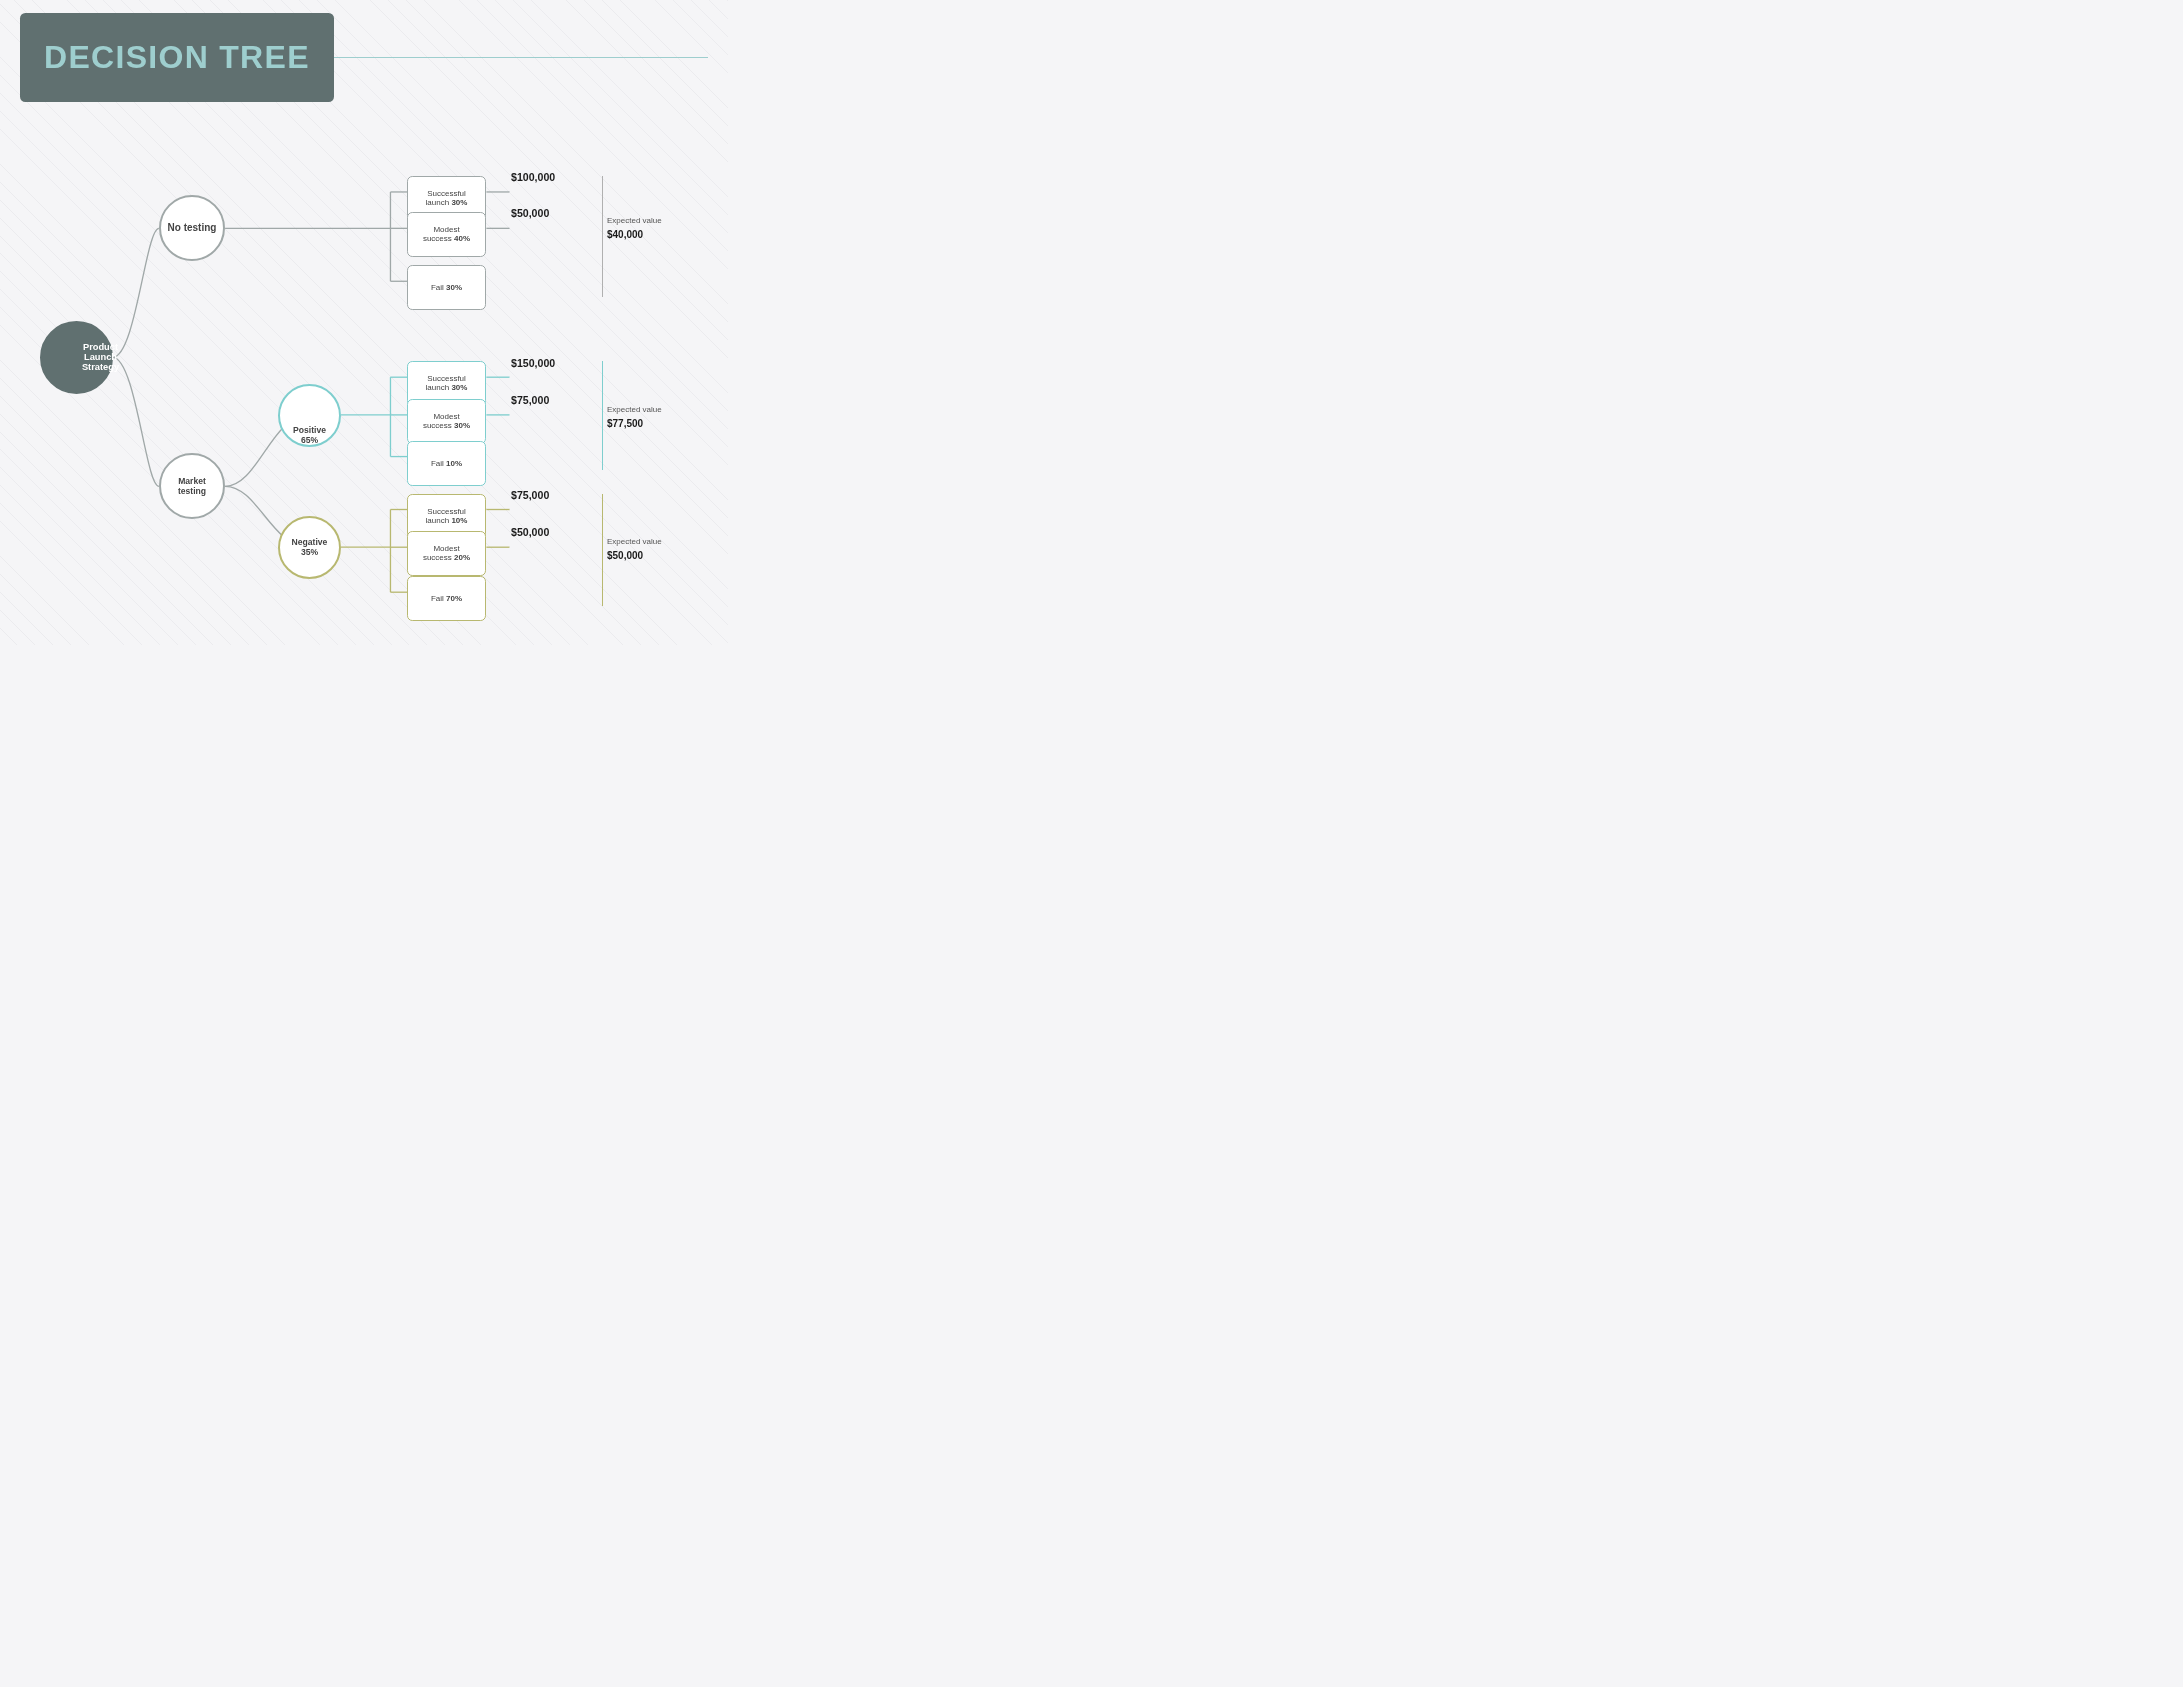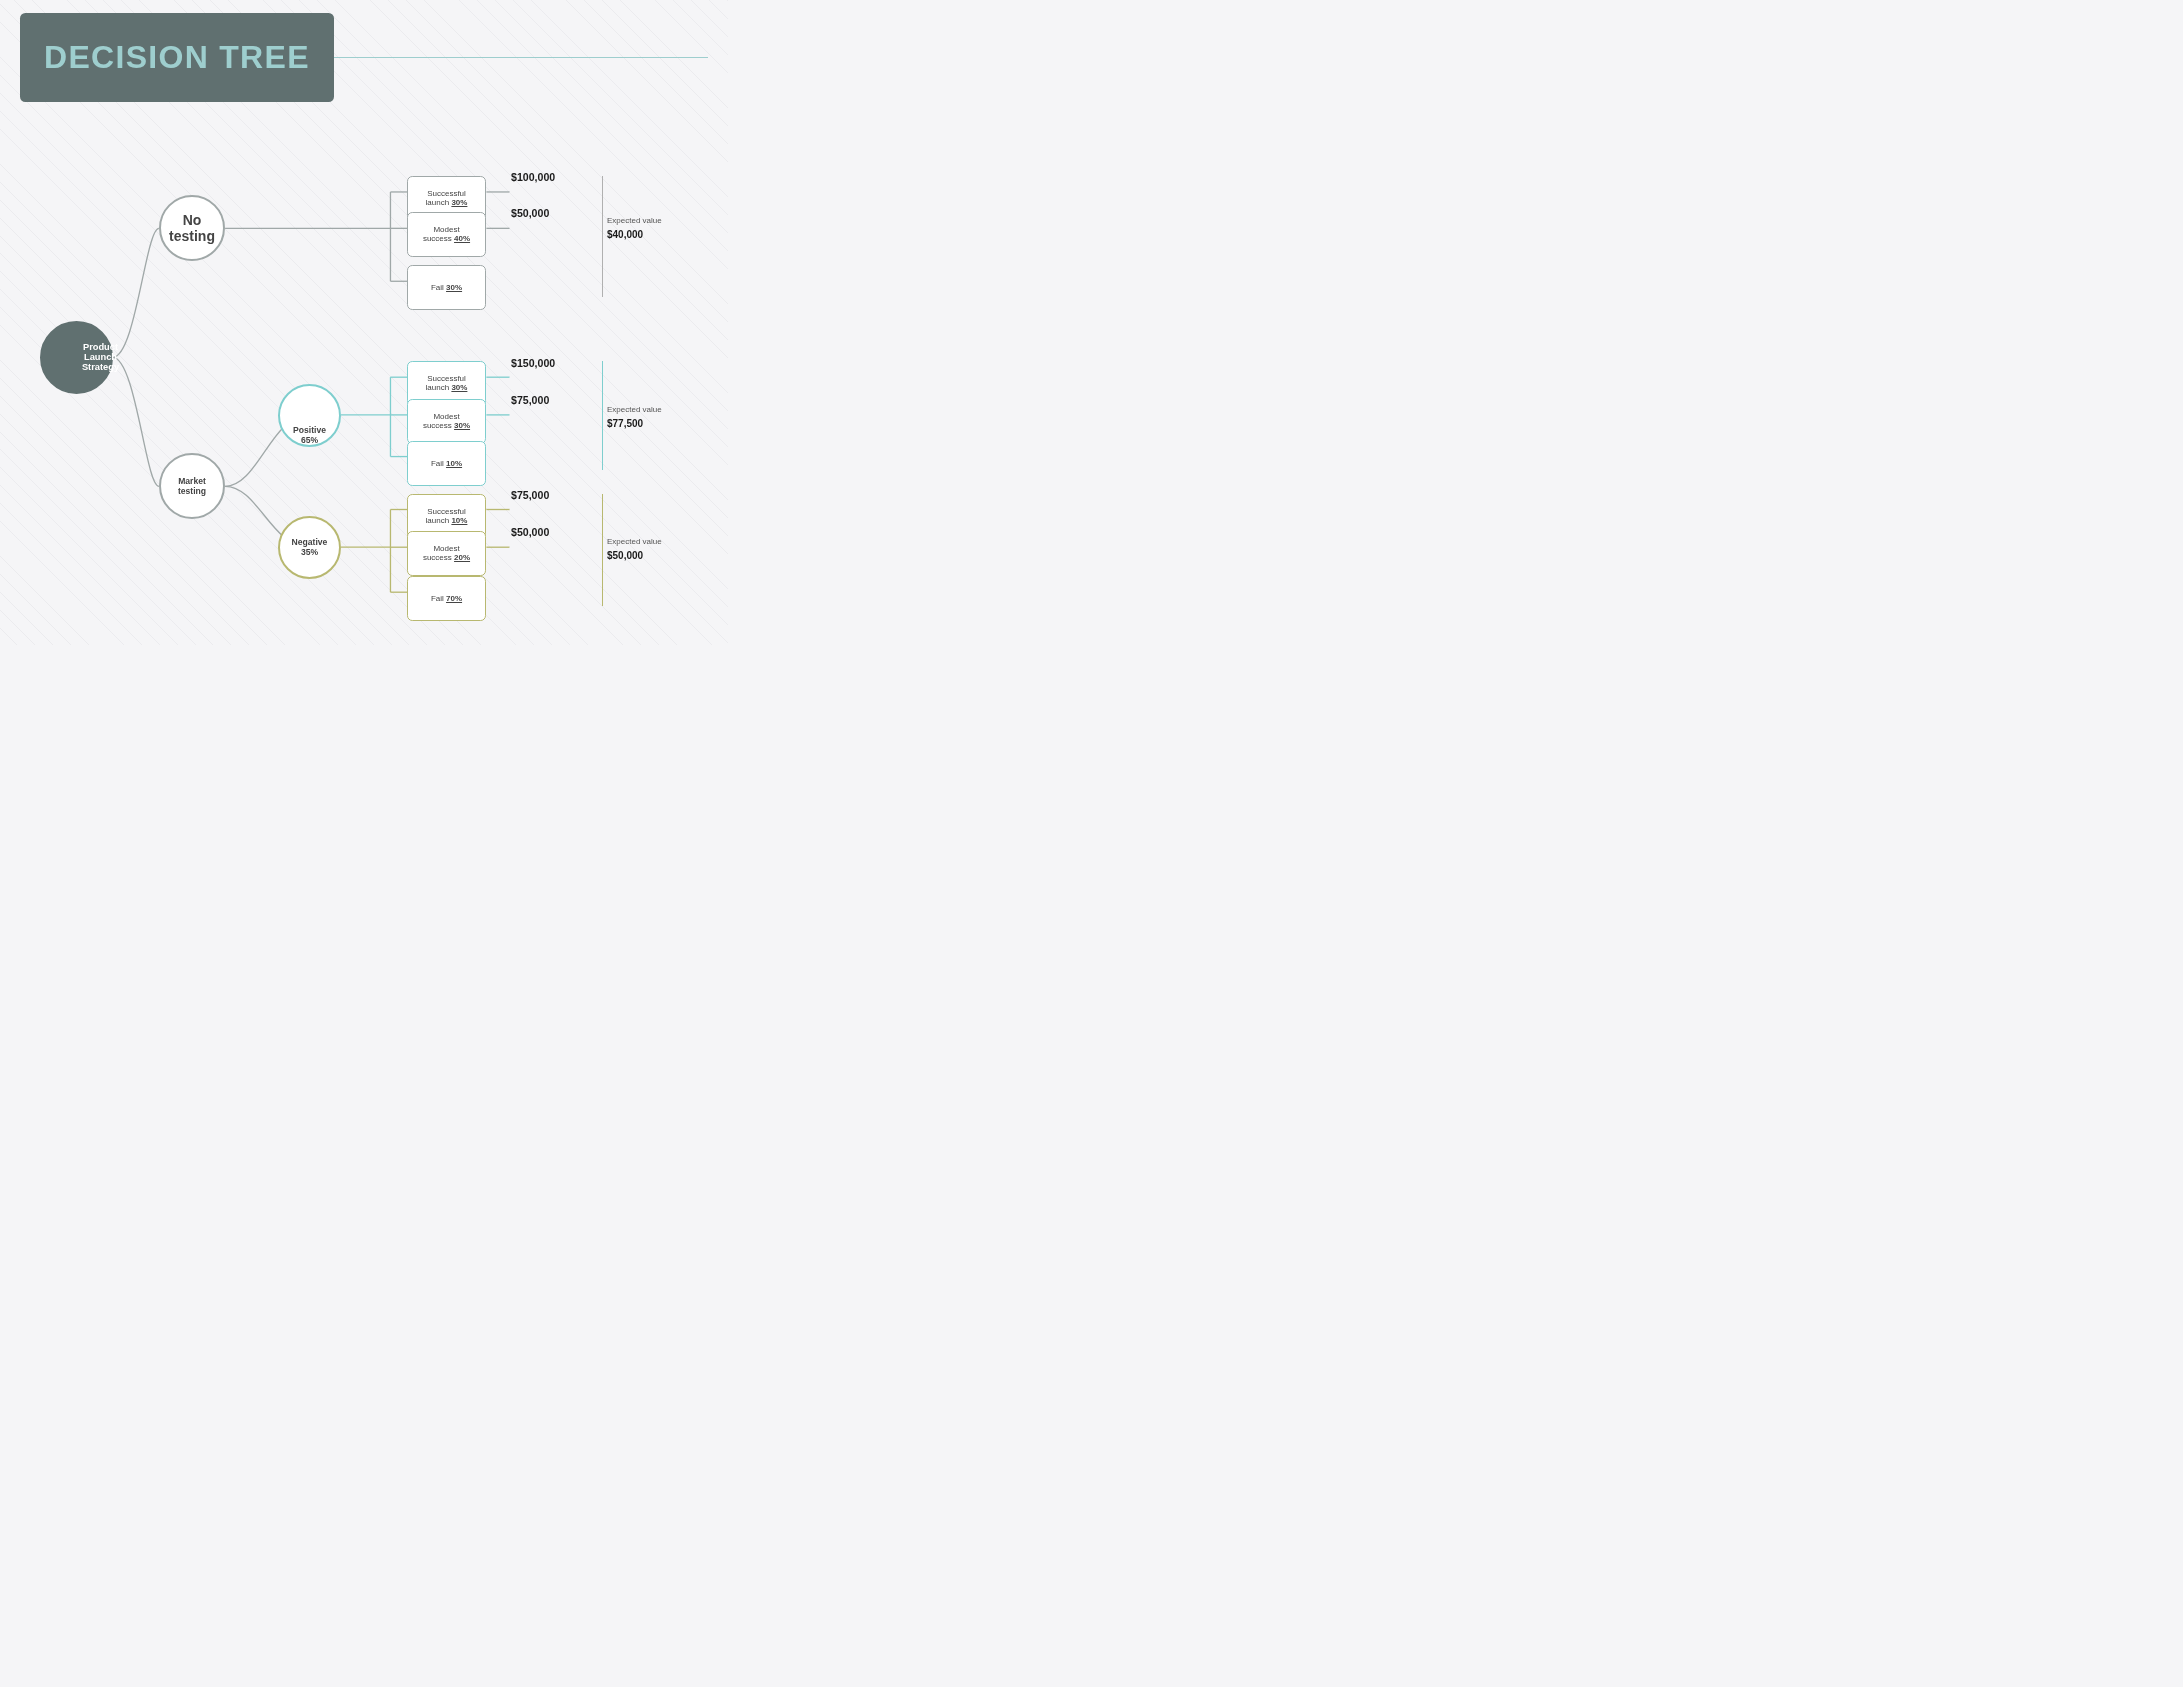--- a/index.html
+++ b/index.html
@@ -103,21 +103,21 @@
     }
 
     .circle-no-testing {
       width: 66px;
       height: 66px;
       left: 139px;
       top: 66px;
       border: 2px solid #a0a8a8;
       color: #444;
       background: #fff;
-      font-size: 14px;
+      font-size: 10px;
     }
 
     .circle-market-testing {
       width: 66px;
       height: 66px;
       left: 139px;
       top: 324px;
       border: 2px solid #a0a8a8;
       color: #444;
       background: #fff;
@@ -157,21 +157,21 @@
       text-align: center;
       font-size: 8px;
       color: #444;
       background: #fff;
       z-index: 2;
       width: 79px;
       height: 45px;
       padding: 2.6px 5.3px;
     }
     .outcome-box span { display: inline-block; }
-    .outcome-box .pct { font-weight: 700; text-decoration: underline; }
+    .outcome-box .pct { font-weight: 700; }
 
     .box-gray { border: 1.3px solid #a0a8a8; }
     .box-teal { border: 1.3px solid #7ecece; }
     .box-olive { border: 1.3px solid #b8b870; }
 
     
     .value-label {
       position: absolute;
       font-size: 10.6px;
       font-weight: 700;

